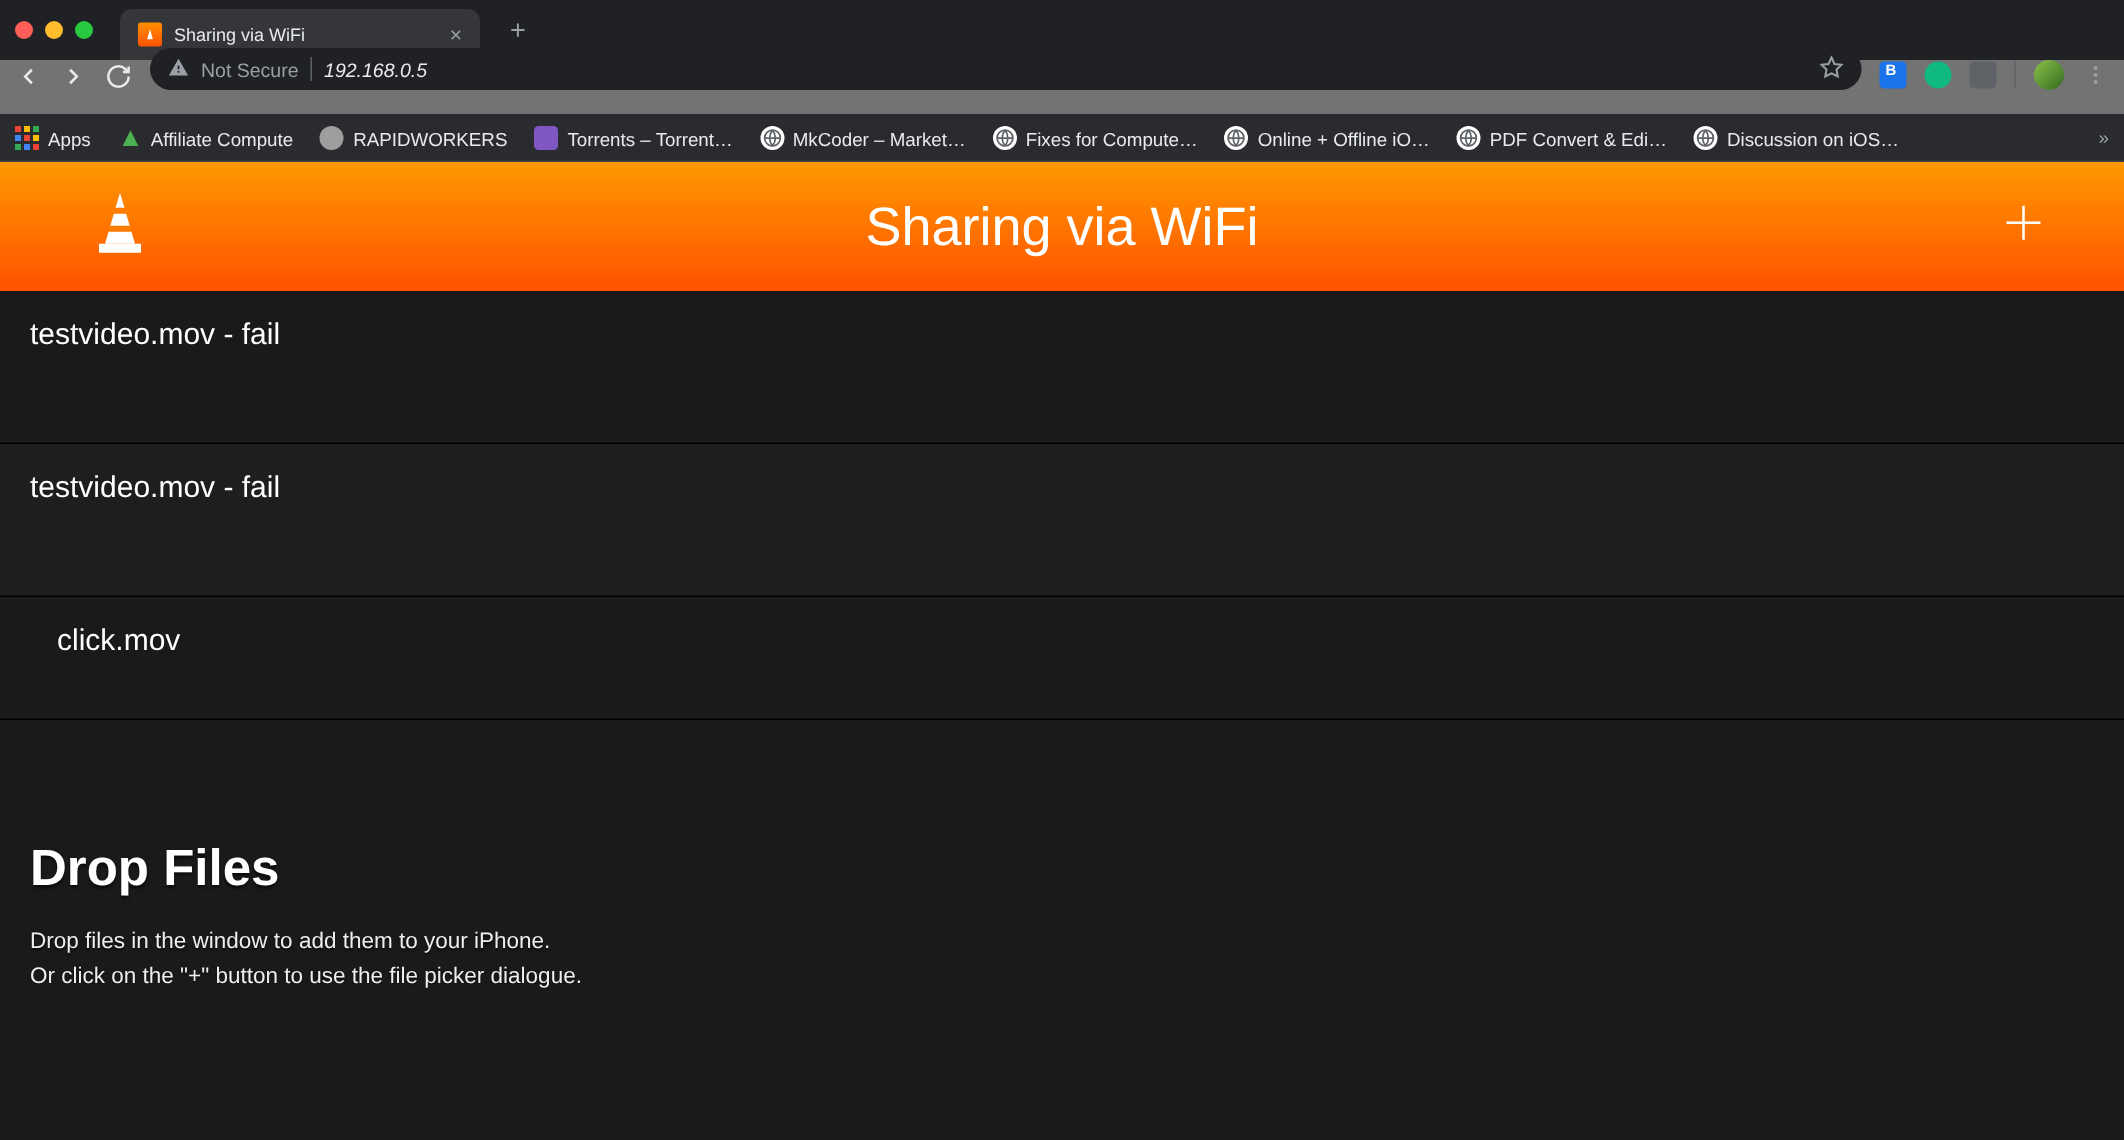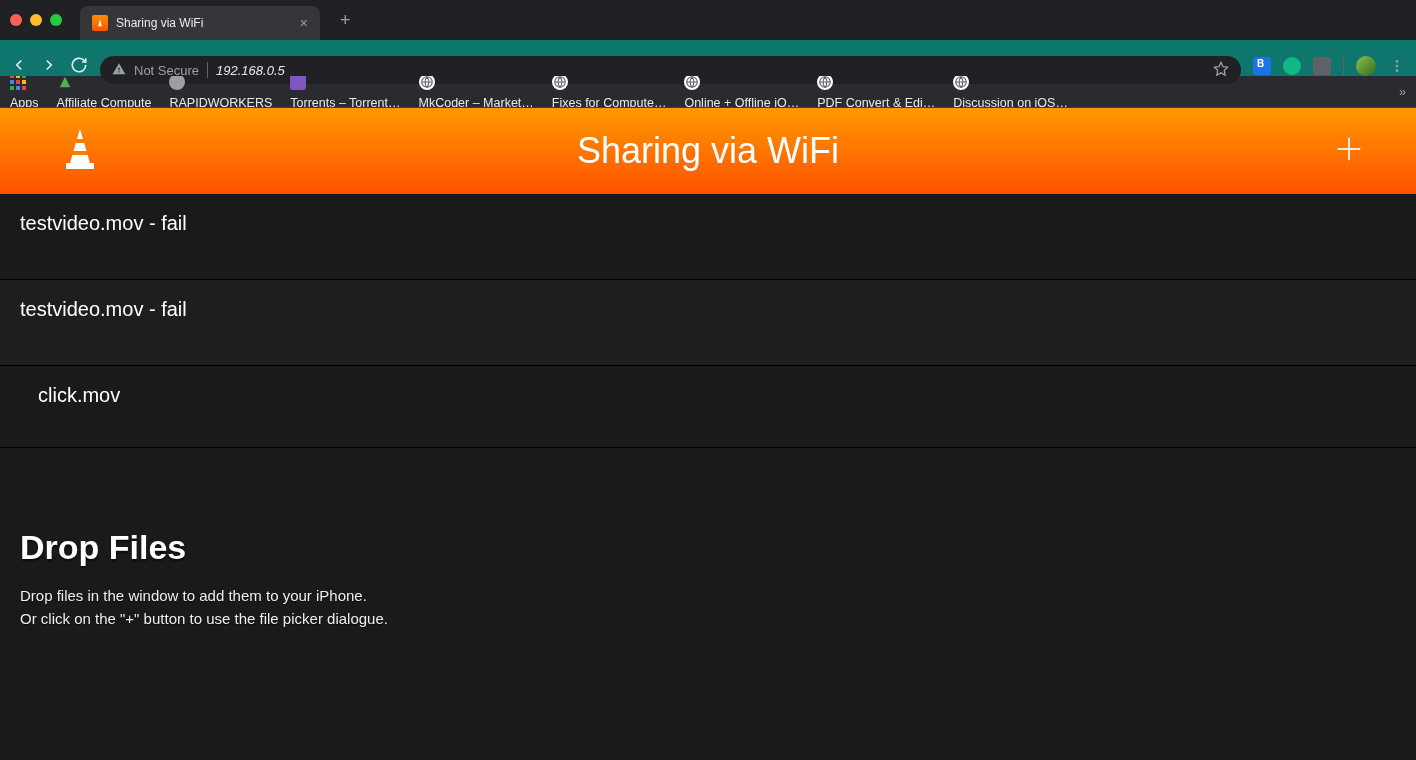--- a/index.html
+++ b/index.html
@@ -39,24 +39,24 @@
     width: 16px; height: 16px;
     background: linear-gradient(180deg,#ff8f00,#ff5200);
     border-radius: 2px;
     display:flex;align-items:center;justify-content:center;
   }
   .tab-title { font-size: 12px; color: #e8eaed; flex:1; }
   .tab-close { color:#9aa0a6; font-size:14px; cursor:pointer; }
   .newtab-btn { color:#9aa0a6; font-size:18px; margin-left:12px; cursor:pointer; padding:4px 8px; }
 
   .toolbar {
-    background: #0f766e;
+    background: #737373;
     height: 36px;
     display: flex;
-    align-items: flex-start;
+    align-items: flex-end;
     padding: 16px 10px;
     gap: 12px;
   }
   .nav-btn { color:#9aa0a6; cursor:pointer; display:flex; }
   .addr {
     flex:1;
     background: #202124;
     border-radius: 18px;
     height: 28px;
     display:flex;
@@ -83,21 +83,21 @@
     height: 32px;
     display:flex;
     align-items:center;
     padding: 0 10px;
     gap: 18px;
     border-bottom: 1px solid #3c4043;
     font-size: 12.5px;
     color:#e8eaed;
     overflow:hidden;
   }
-  .bk { display:flex; align-items:flex-start; gap:6px; cursor:pointer; white-space:nowrap;flex-direction:column; }
+  .bk { display:flex; align-items:flex-end; gap:6px; cursor:pointer; white-space:nowrap; }
   .bk-ico { width:16px; height:16px; border-radius:50%; background:#5f6368; display:flex;align-items:center;justify-content:center; }
   .bk-ico.globe { background:#fff; color:#5f6368; }
   .bk-ico svg { width:14px;height:14px; }
   .bk-apps { width:16px;height:16px;display:grid;grid-template-columns:repeat(3,4px);grid-template-rows:repeat(3,4px);gap:2px; }
   .bk-apps span{ background:#ea4335; }
   .bk-apps span:nth-child(2){background:#fbbc04;}
   .bk-apps span:nth-child(3){background:#34a853;}
   .bk-apps span:nth-child(4){background:#4285f4;}
   .bk-apps span:nth-child(5){background:#ea4335;}
   .bk-apps span:nth-child(6){background:#fbbc04;}
@@ -139,21 +139,21 @@
   .plus-btn {
     position:absolute;
     right:50px;
     top:50%;
     transform:translateY(-50%);
     color:#fff;
     cursor:pointer;
   }
 
   .file-row {
-    padding: 18px 20px 44px 20px;
+    padding: 18px 20px 60px 20px;
     border-bottom: 1px solid #000;
     background:#1e1e1e;
   }
   .file-row:nth-of-type(2){ background:#1a1a1a; }
   .file-row .fname {
     font-size: 20px;
     font-weight: 400;
     color:#fff;
   }
   .file-row.progress-row { background:#1a1a1a; padding:18px 20px 40px 38px; }

